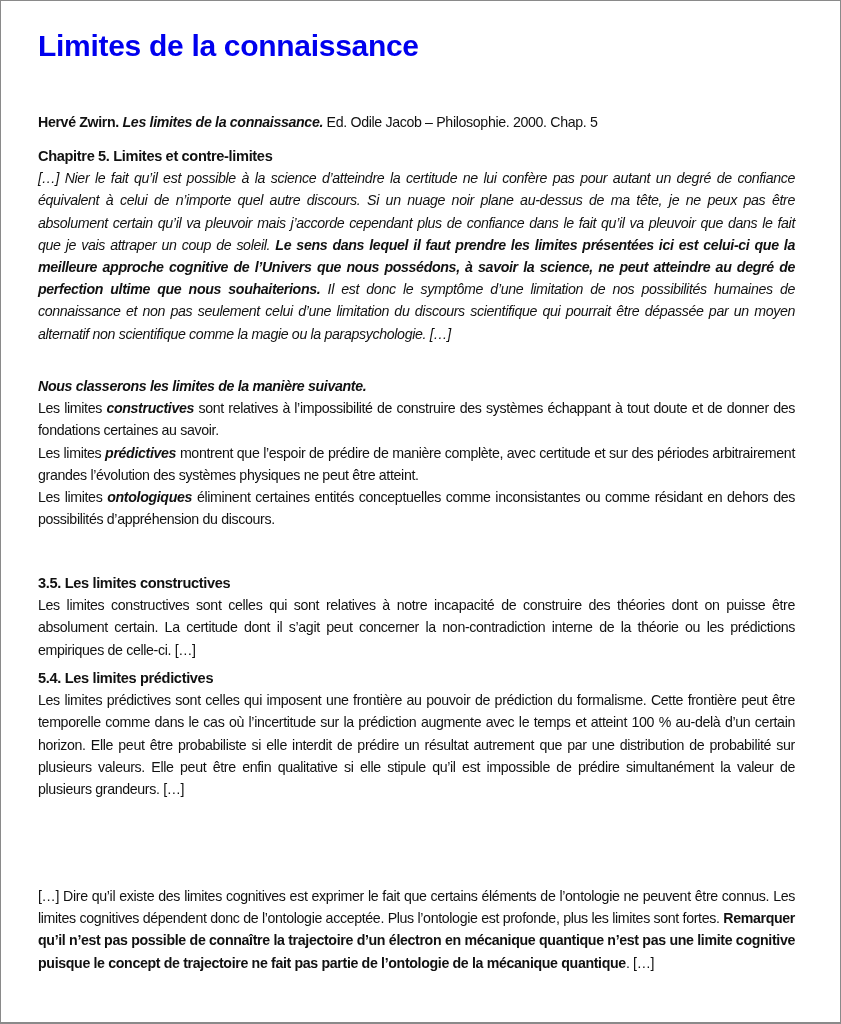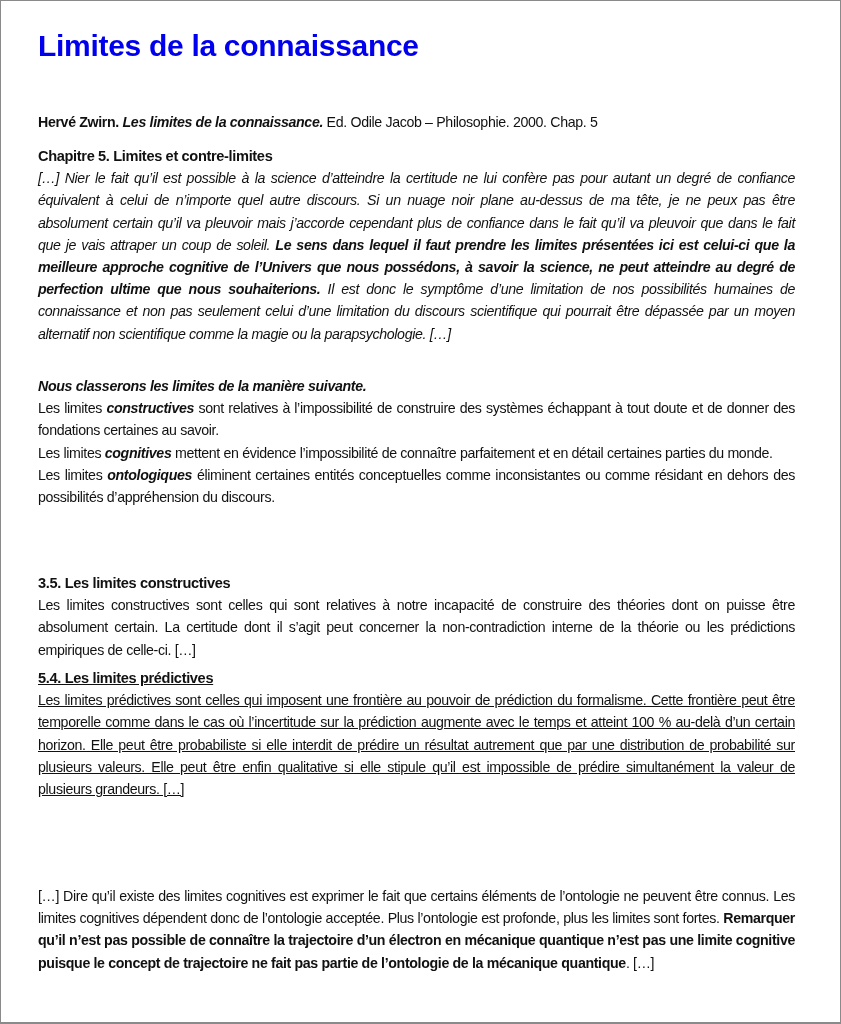--- a/index.html
+++ b/index.html
@@ -34,30 +34,30 @@
     </div>
 
     <div class="block" style="top:144px;">
       <div class="h">Chapitre 5. Limites et contre-limites</div>
       <div class="just i"><span>[…] Nier le fait qu’il est possible à la science d’atteindre la certitude ne lui confère pas pour autant un degré de confiance équivalent à celui de n’importe quel autre discours. Si un nuage noir plane au-dessus de ma tête, je ne peux pas être absolument certain qu’il va pleuvoir mais j’accorde cependant plus de confiance dans le fait qu’il va pleuvoir que dans le fait que je vais attraper un coup de soleil. </span><span class="b">Le sens dans lequel il faut prendre les limites présentées ici est celui-ci que la meilleure approche cognitive de l’Univers que nous possédons, à savoir la science, ne peut atteindre au degré de perfection ultime que nous souhaiterions.</span><span> Il est donc le symptôme d’une limitation de nos possibilités humaines de connaissance et non pas seulement celui d’une limitation du discours scientifique qui pourrait être dépassée par un moyen alternatif non scientifique comme la magie ou la parapsychologie. […]</span></div>
     </div>
 
     <div class="block" style="top:374px;">
       <div class="h" style="font-size:14.2px;font-style:italic;">Nous classerons les limites de la manière suivante.</div>
       <div class="just"><span>Les limites </span><span class="b i">constructives</span><span> sont relatives à l’impossibilité de construire des systèmes échappant à tout doute et de donner des fondations certaines au savoir.</span></div>
-      <div class="just"><span>Les limites </span><span class="b i">cognitives</span><span> mettent en évidence l’impossibilité de connaître parfaitement et en détail certaines parties du monde.</span></div>
+      <div class="just"><span>Les limites </span><span class="b i">prédictives</span><span> montrent que l’espoir de prédire de manière complète, avec certitude et sur des périodes arbitrairement grandes l’évolution des systèmes physiques ne peut être atteint.</span></div>
       <div class="just"><span>Les limites </span><span class="b i">ontologiques</span><span> éliminent certaines entités conceptuelles comme inconsistantes ou comme résidant en dehors des possibilités d’appréhension du discours.</span></div>
     </div>
 
     <div class="block" style="top:571px;">
       <div class="h">3.5. Les limites constructives</div>
       <div class="just">Les limites constructives sont celles qui sont relatives à notre incapacité de construire des théories dont on puisse être absolument certain. La certitude dont il s’agit peut concerner la non-contradiction interne de la théorie ou les prédictions empiriques de celle-ci. […]</div>
     </div>
 
-    <div class="block" style="top:666px;text-decoration:underline;">
+    <div class="block" style="top:666px;">
       <div class="h">5.4. Les limites prédictives</div>
       <div class="just">Les limites prédictives sont celles qui imposent une frontière au pouvoir de prédiction du formalisme. Cette frontière peut être temporelle comme dans le cas où l’incertitude sur la prédiction augmente avec le temps et atteint 100 % au-delà d’un certain horizon. Elle peut être probabiliste si elle interdit de prédire un résultat autrement que par une distribution de probabilité sur plusieurs valeurs. Elle peut être enfin qualitative si elle stipule qu’il est impossible de prédire simultanément la valeur de plusieurs grandeurs. […]</div>
     </div>
 
     <div class="block" style="top:803px;">
     </div>
 
     <div class="block just" style="top:884px;"><span>[…] Dire qu’il existe des limites cognitives est exprimer le fait que certains éléments de l’ontologie ne peuvent être connus. Les limites cognitives dépendent donc de l’ontologie acceptée. Plus l’ontologie est profonde, plus les limites sont fortes. </span><span class="b">Remarquer qu’il n’est pas possible de connaître la trajectoire d’un électron en mécanique quantique n’est pas une limite cognitive puisque le concept de trajectoire ne fait pas partie de l’ontologie de la mécanique quantique</span><span>. […]</span></div>
   </div>
 </div>

